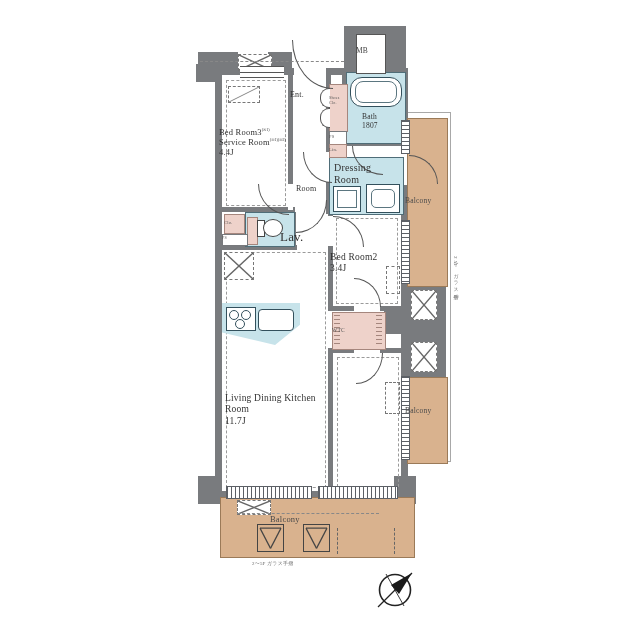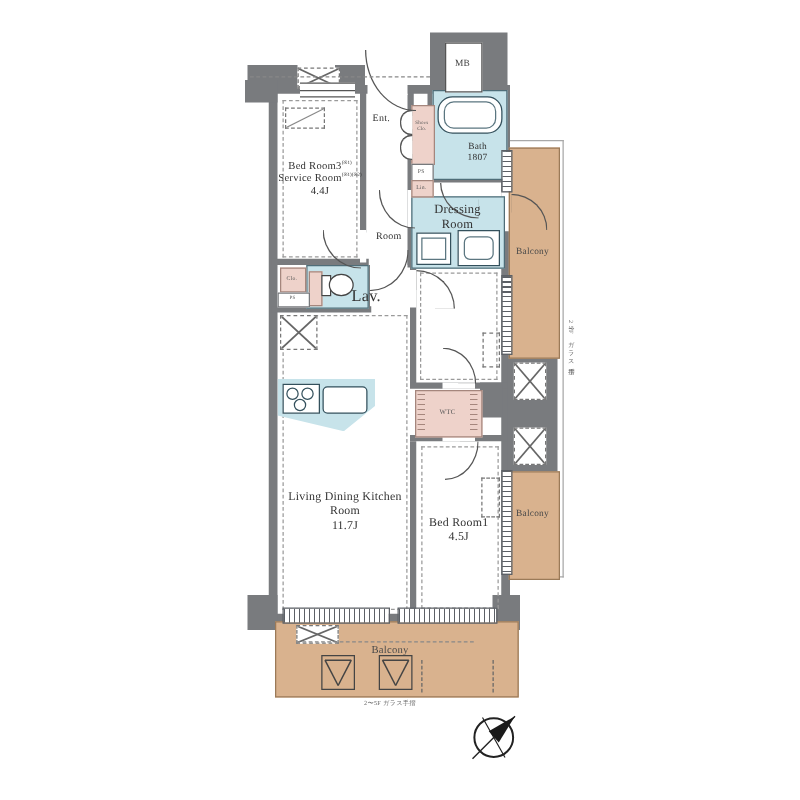--- a/index.html
+++ b/index.html
@@ -22,21 +22,21 @@
   .hatchsq{position:absolute;border:1.5px solid #444;background:transparent}
   .winH{position:absolute;background:#fff;border-top:1px solid #555;border-bottom:1px solid #555}
   .winH::before{content:"";position:absolute;left:0;right:0;top:50%;height:1px;background:#555}
   .hatchV{position:absolute;background:repeating-linear-gradient(180deg,#5c6066 0 1px,#fff 1px 4px);border:1px solid #5c6066}
   .hatchH{position:absolute;background:repeating-linear-gradient(90deg,#5c6066 0 1px,#fff 1px 4px);border:1px solid #5c6066}
   .arc{position:absolute}
   .arc-bl{border-left:1px solid #555;border-bottom:1px solid #555;border-bottom-left-radius:100% 100%}
   .arc-br{border-right:1px solid #555;border-bottom:1px solid #555;border-bottom-right-radius:100% 100%}
   .arc-tr{border-right:1px solid #555;border-top:1px solid #555;border-top-right-radius:100% 100%}
   .semiL{position:absolute;border:1px solid #555;border-right:none;border-radius:9px 0 0 9px;background:#fff}
-  .lbl{position:absolute;color:#333;text-align:center;line-height:1.2;letter-spacing:.2px;white-space:nowrap}
+  .lbl{position:absolute;color:#333;line-height:1.2;letter-spacing:.2px;white-space:nowrap}
   .sup{font-size:4px;vertical-align:super;letter-spacing:0}
   .dline{position:absolute;border-top:1px dashed #888}
   .dvline{position:absolute;border-left:1px dashed #666}
   .pline{position:absolute;background:#a8a8a8}
   .burner{position:absolute;width:8px;height:8px;border:1px solid #33505c;border-radius:50%;background:#fff}
 </style>
 </head>
 <body>
 
 <div class="canvas">
@@ -211,29 +211,29 @@
   <div class="lbl" style="left:329px;top:134px;width:16px;font-size:4.5px;color:#555">PS</div>
   <div class="lbl" style="left:329px;top:147px;width:16px;font-size:4.5px;color:#555">Lin.</div>
   <div class="lbl" style="left:334px;top:162px;width:64px;font-size:10px">
     <div>Dressing</div>
       <div>Room</div>
   </div>
   <div class="lbl" style="left:296px;top:184px;width:30px;font-size:8px">Room</div>
   <div class="lbl" style="left:224px;top:220px;width:19px;font-size:4.5px;color:#555">Clo.</div>
   <div class="lbl" style="left:280px;top:229px;width:26px;font-size:13px">Lav.</div>
   <div class="lbl" style="left:222px;top:236px;width:24px;font-size:4px;color:#555">PS</div>
+  <div class="lbl" style="left:330px;top:252px;width:72px;font-size:9.5px">
+    <div>Bed Room2</div>
+      <div>3.4J</div>
+  </div>
   <div class="lbl" style="left:332px;top:327px;width:52px;font-size:5.5px;color:#555">WTC</div>
   <div class="lbl" style="left:225px;top:393px;width:102px;font-size:9.5px">
     <div>Living Dining Kitchen</div>
       <div>Room</div>
       <div>11.7J</div>
-  </div>
-  <div class="lbl" style="left:331px;top:414px;width:72px;font-size:9.5px">
-    <div>Bed Room1</div>
-      <div>4.5J</div>
   </div>
   <div class="lbl" style="left:405px;top:196px;width:42px;font-size:7.5px;color:#4a4a4a">Balcony</div>
   <div class="lbl" style="left:405px;top:406px;width:42px;font-size:7.5px;color:#4a4a4a">Balcony</div>
   <div class="lbl" style="left:270px;top:514px;width:84px;font-size:8.5px;color:#4a4a4a">Balcony</div>
   <div class="lbl" style="left:252px;top:561px;width:120px;font-size:5px;color:#666">2〜5F ガラス手摺</div>
   <div class="lbl" style="left:452px;top:256px;font-size:5px;color:#666;writing-mode:vertical-rl;letter-spacing:1px">2〜5F ガラス手摺</div>
 
   <div class="abs" style="left:374px;top:569px;width:42px;height:42px">
     <svg width="42" height="42" viewBox="0 0 42 42">
       <circle cx="21" cy="21" r="15.5" fill="none" stroke="#222" stroke-width="1.6"></circle>

